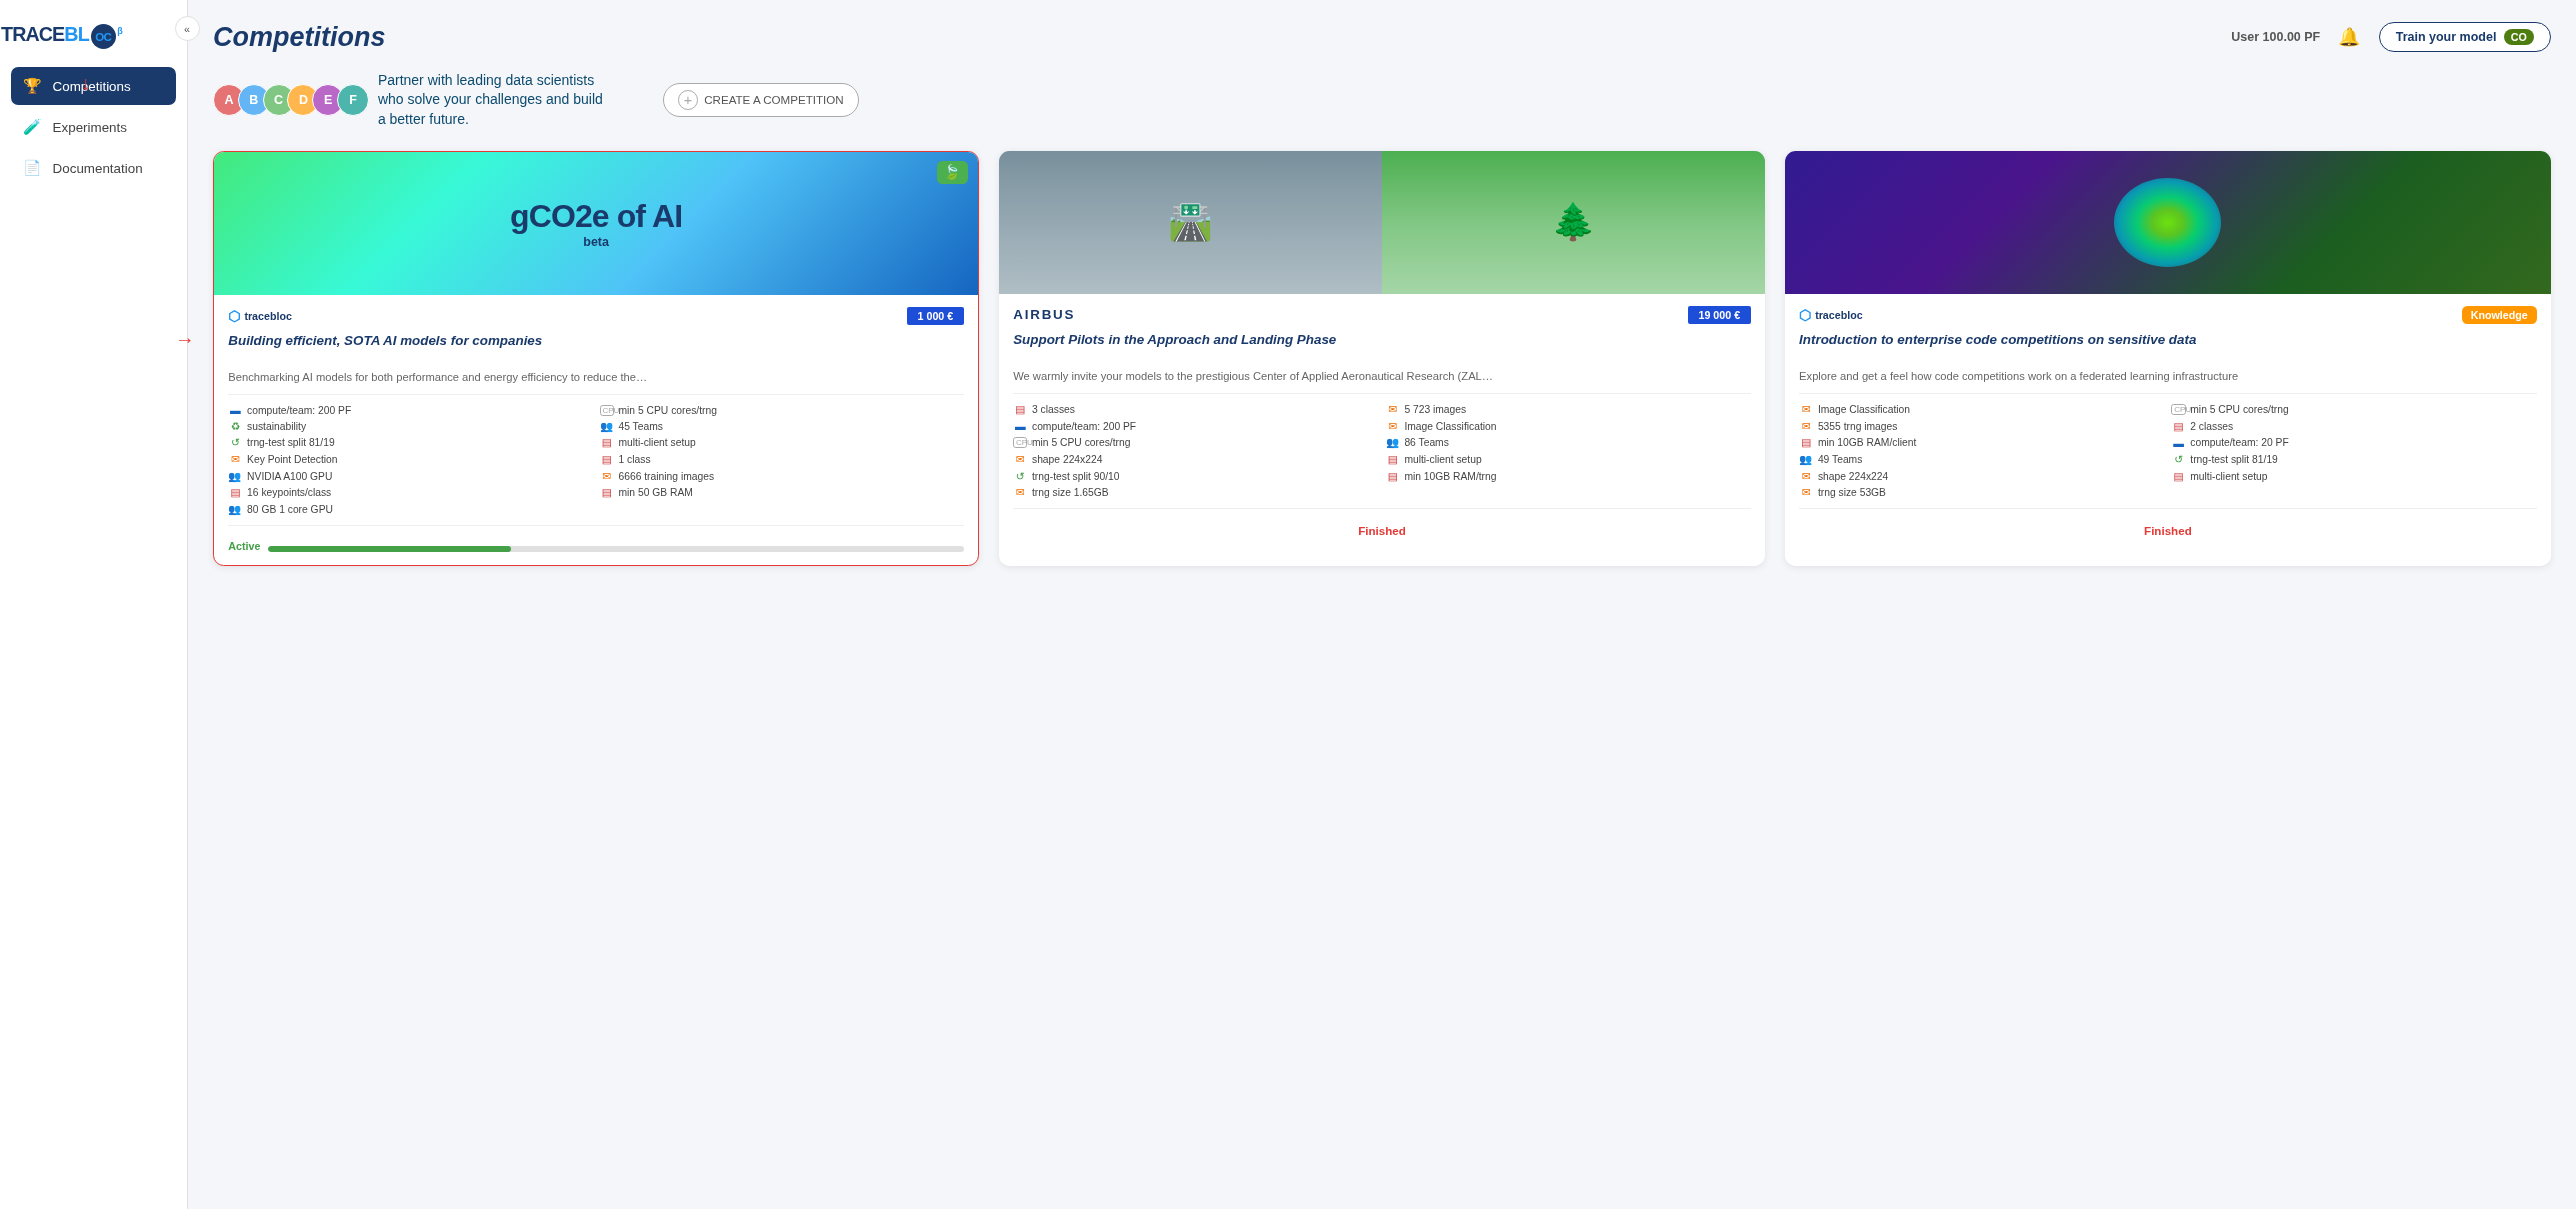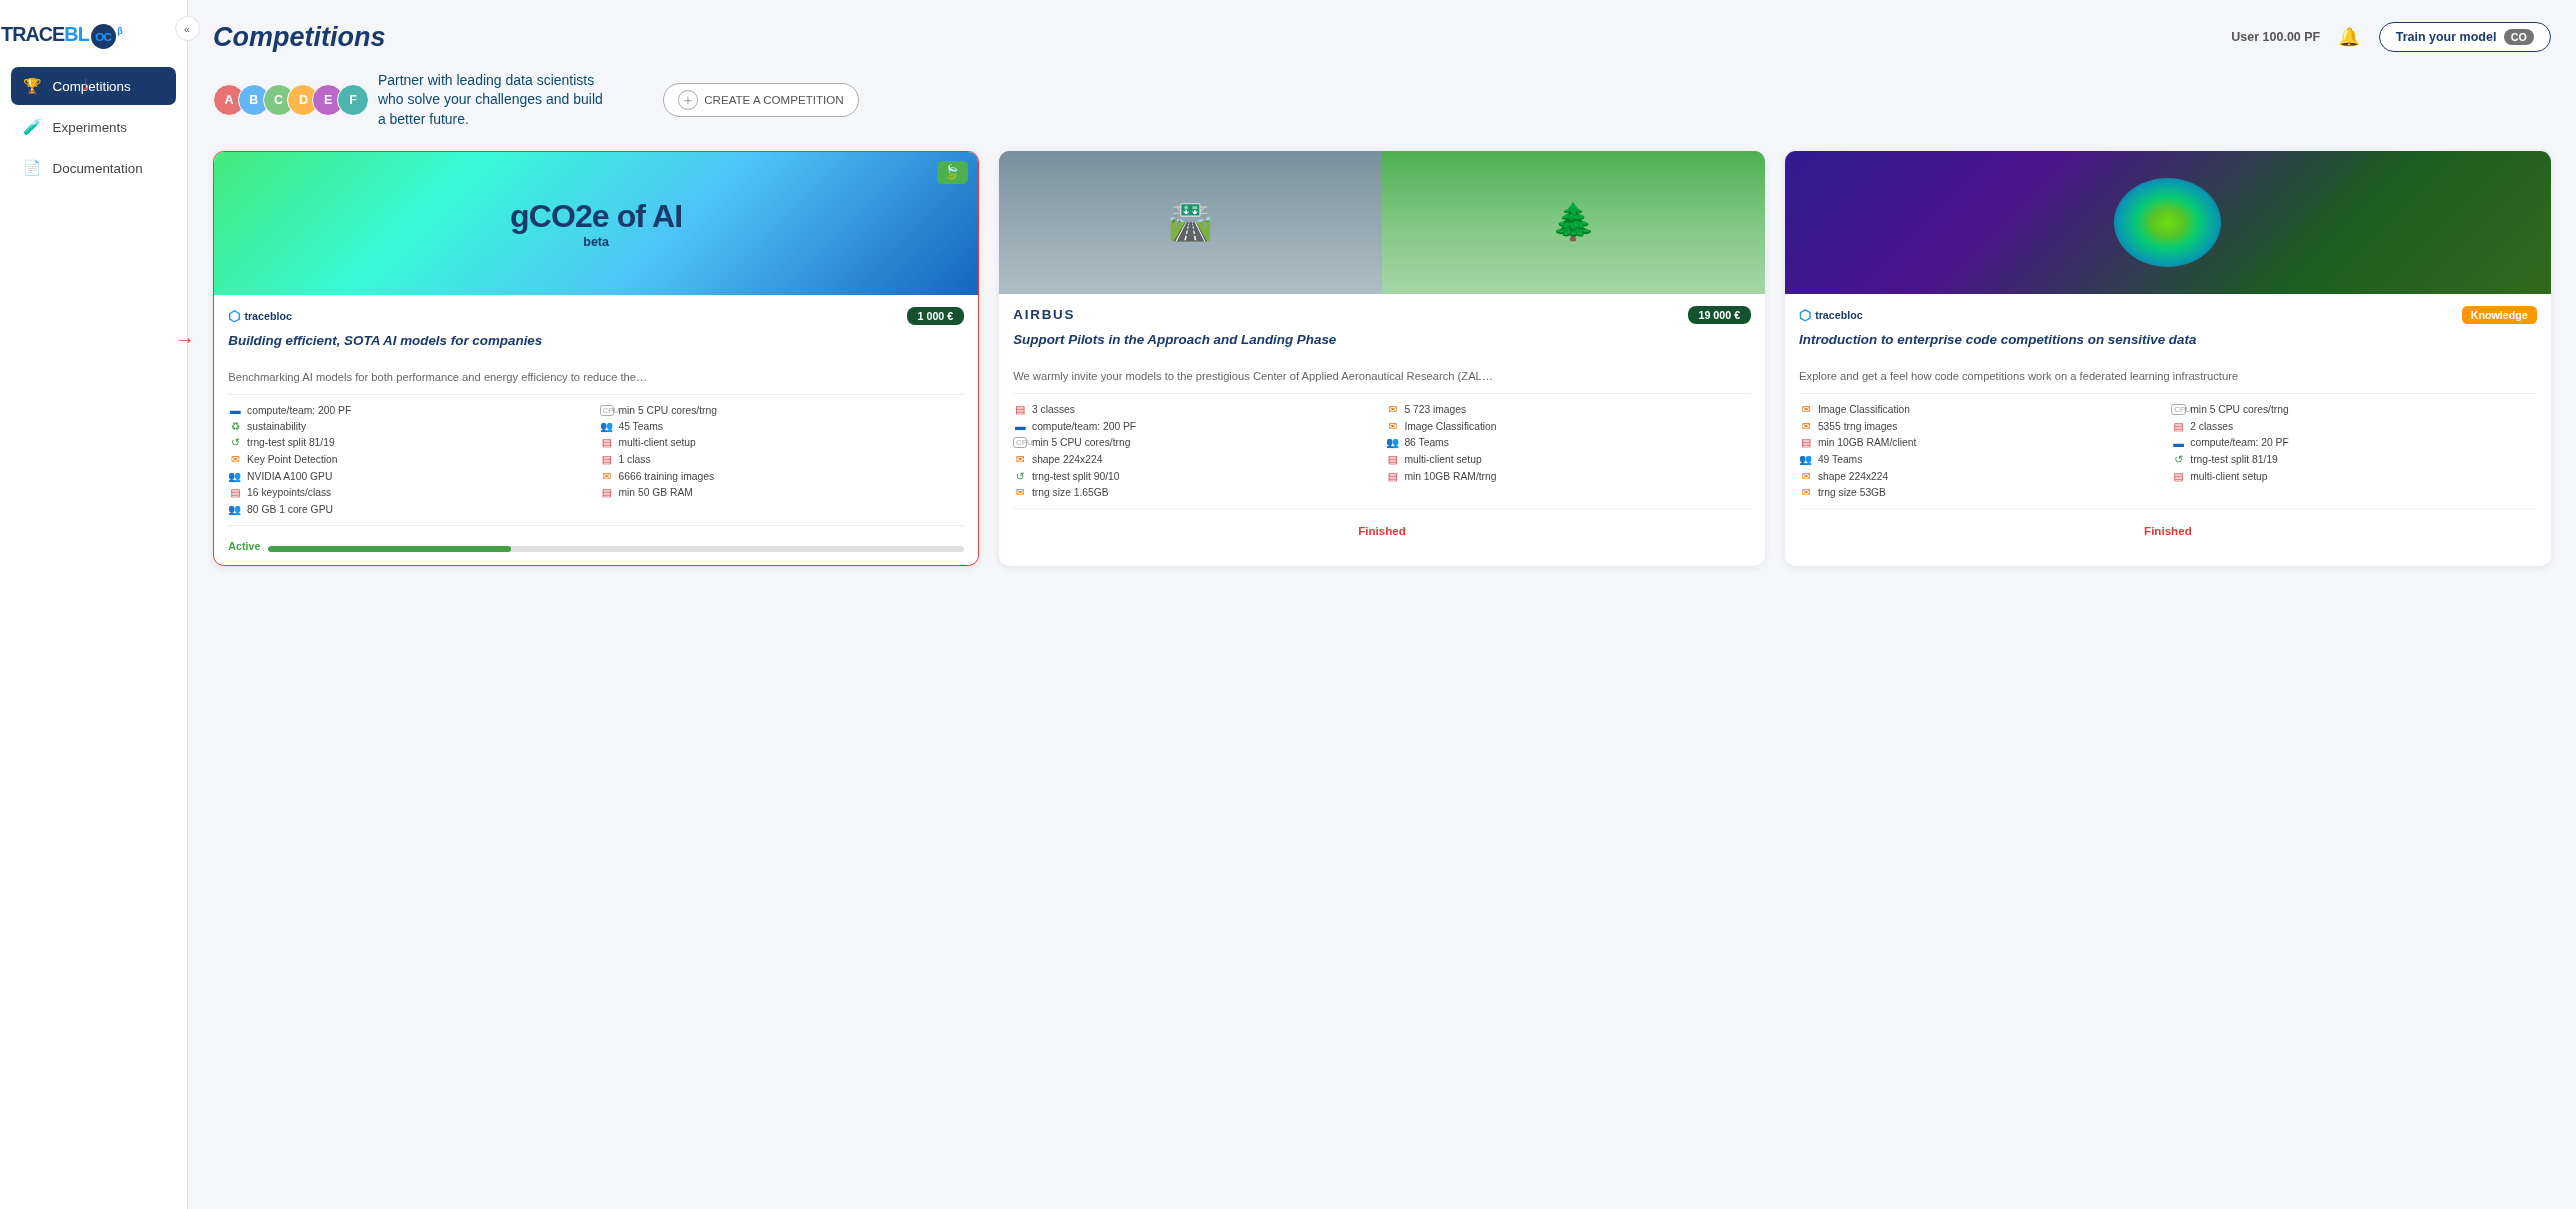--- a/index.html
+++ b/index.html
@@ -124,21 +124,21 @@
       font-size: 12.5px;
       font-weight: 600;
       color: #1a3a6b;
       background: #fff;
       cursor: pointer;
       display: flex;
       align-items: center;
       gap: 7.2px;
     }
     .train-btn .co-badge {
-      background: #737373;
+      background: #4d7c0f;
       color: #fff;
       border-radius: 10.7px;
       padding: 1.8px 7.2px;
       font-size: 10.7px;
       font-weight: 700;
     }
 
     
     .sub-header {
       display: flex;
@@ -296,23 +296,23 @@
     .sponsor-logo {
       font-size: 10.7px;
       color: #1a3a6b;
       font-weight: 700;
       display: flex;
       align-items: center;
       gap: 3.6px;
     }
     .tracebloc-dot { color: #2196f3; font-size: 14.3px; }
     .prize-badge {
-      background: #14532d;
+      background: #1d4ed8;
       color: #fff;
-      border-radius: 8px;
+      border-radius: 2px;
       padding: 2.7px 10.7px;
       font-size: 10.7px;
       font-weight: 700;
     }
     .knowledge-badge {
       background: #ff9800;
       color: #fff;
       border-radius: 5.4px;
       padding: 2.7px 9px;
       font-size: 10.7px;

